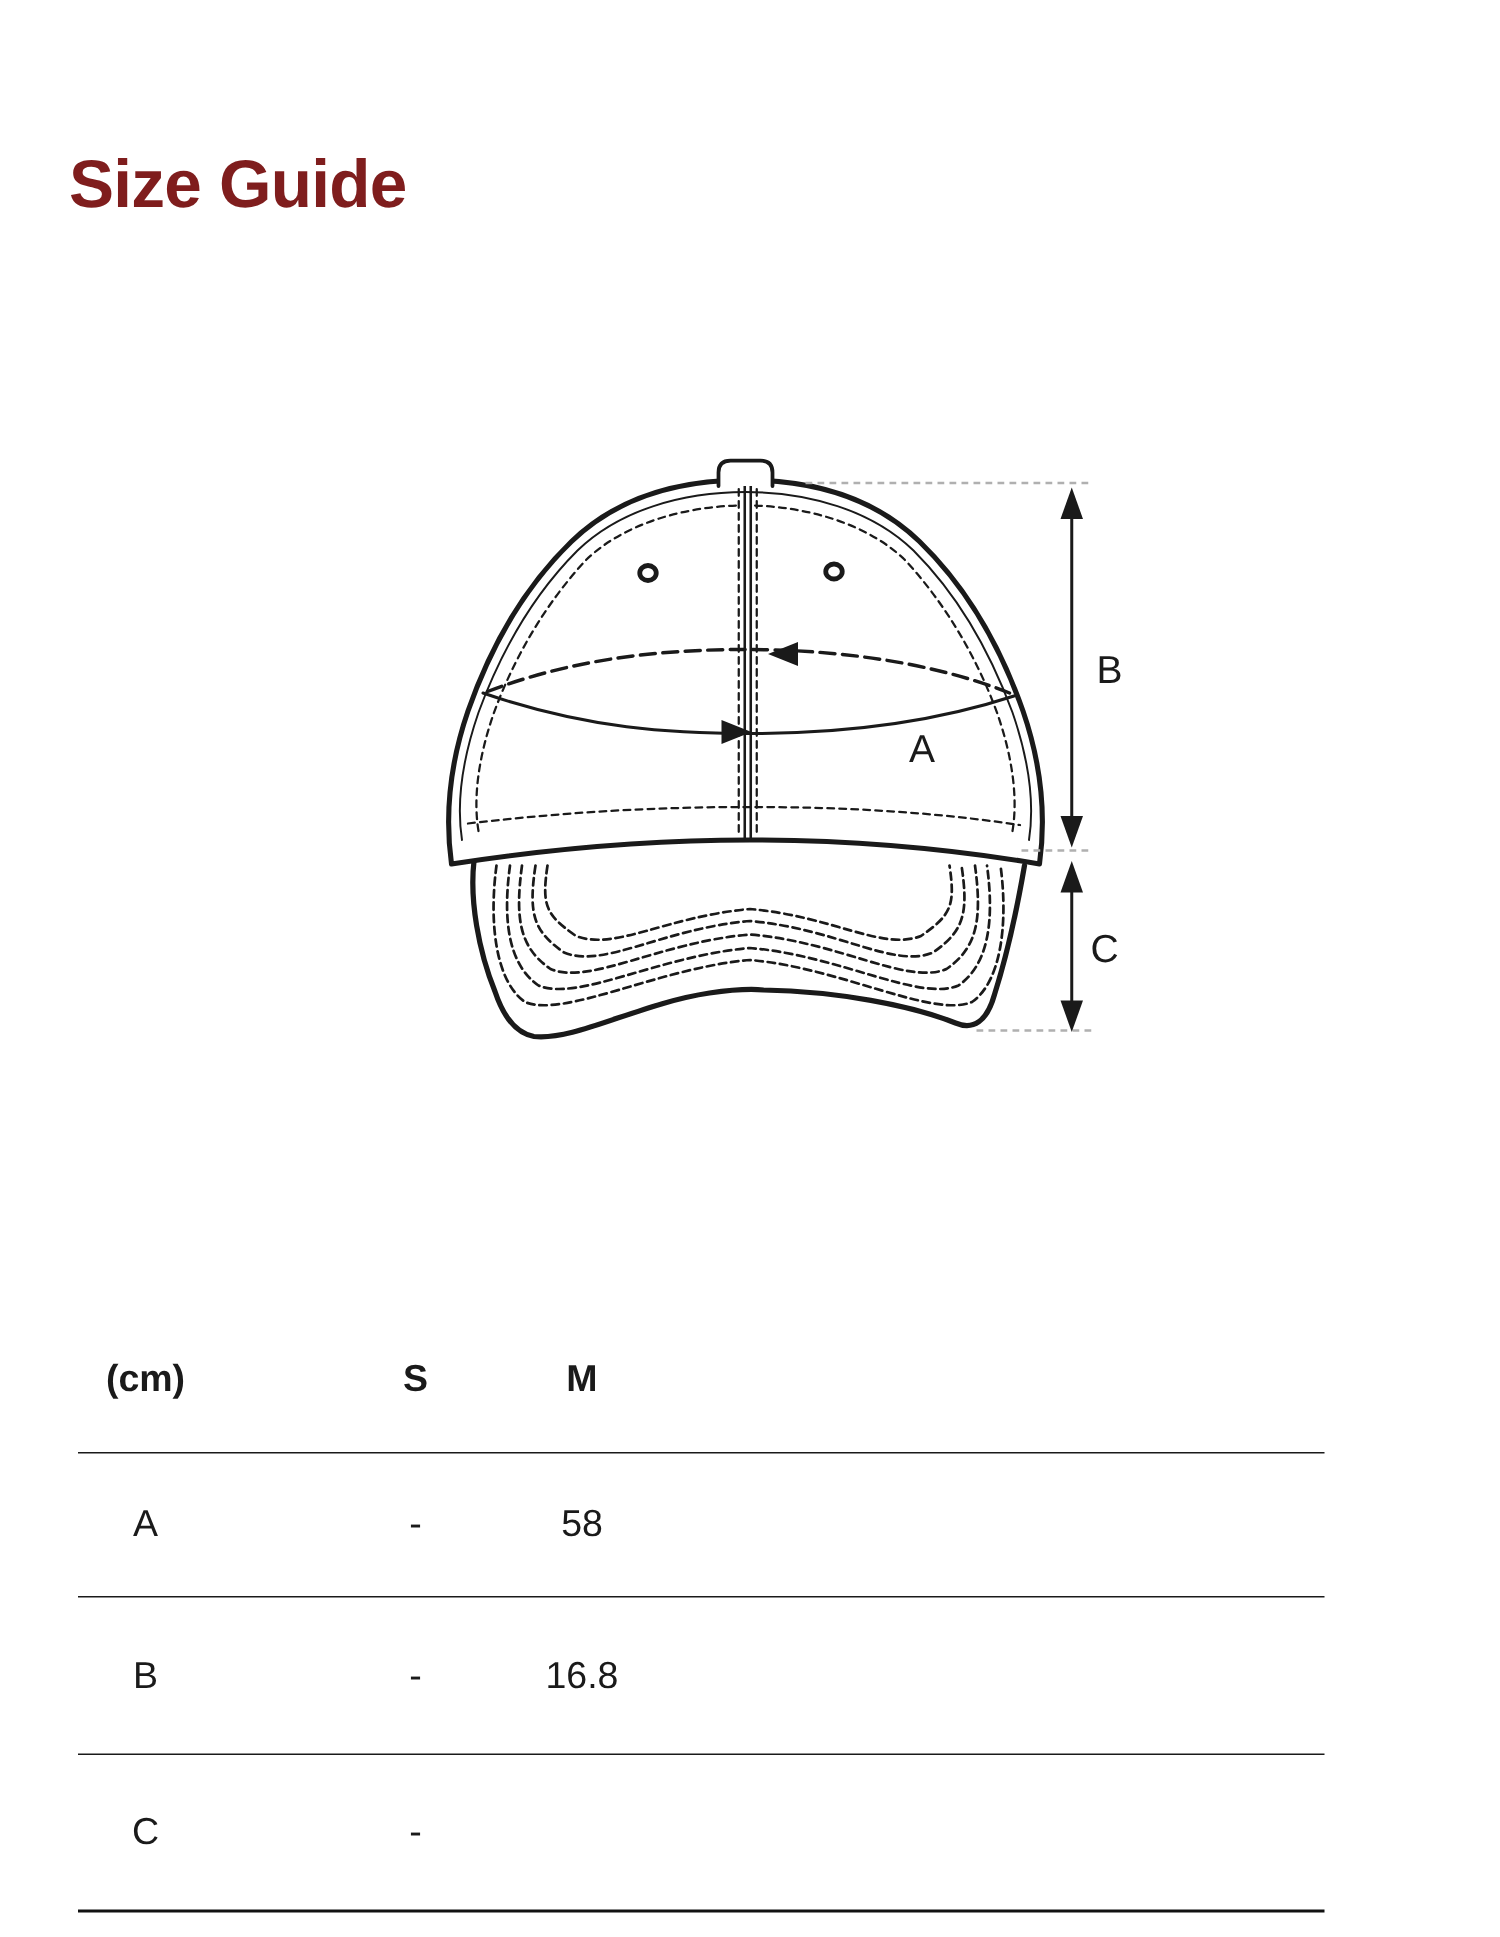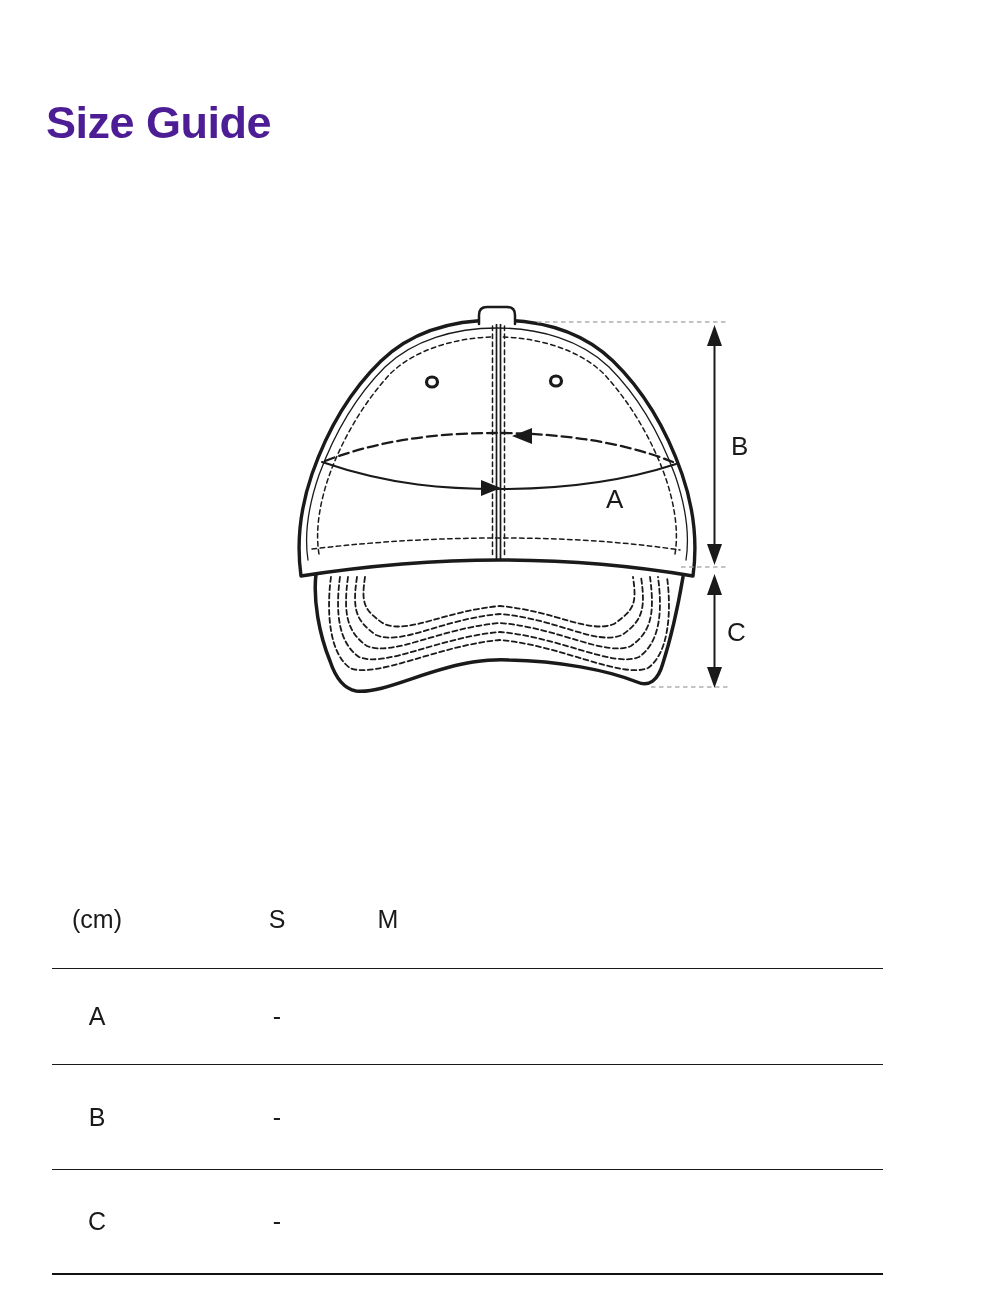--- a/index.html
+++ b/index.html
@@ -3,31 +3,31 @@
 <meta charset="utf-8">
 <style>
   html,body{margin:0;padding:0;}
   body{
     width:1000px;height:1291px;position:relative;overflow:hidden;
     background:#ffffff;color:#1a1a1a;
     font-family:"Liberation Sans","DejaVu Sans",sans-serif;
   }
   .page-title{
     position:absolute;left:46px;top:97px;
-    font-size:45px;font-weight:700;letter-spacing:-0.5px;color:#4c1d95;
+    font-size:45px;font-weight:700;letter-spacing:-0.5px;color:#7f1d1d;
     white-space:nowrap;
   }
   svg.figure{position:absolute;left:0;top:0;}
   svg .lbl{font-family:"Liberation Sans","DejaVu Sans",sans-serif;font-size:26px;}
   .size-table{
     position:absolute;left:52px;top:870px;width:831px;
     font-size:25px;color:#1a1a1a;
   }
   .trow{position:relative;}
-  .thead{height:98px;}
+  .thead{height:98px;font-weight:bold;}
   .r1{height:95px;border-top:1.5px solid #1a1a1a;}
   .r2{height:104px;border-top:1.5px solid #1a1a1a;}
   .r3{height:103px;border-top:1.5px solid #1a1a1a;border-bottom:2.5px solid #111;}
   .cell{
     position:absolute;top:0;height:100%;
     display:flex;align-items:center;justify-content:center;
     white-space:nowrap;
   }
   .c0{left:0;width:90px;}
   .c1{left:180px;width:90px;}
@@ -124,22 +124,24 @@
 
 <div class="size-table">
   <div class="trow thead">
     <div class="cell c0">(cm)</div>
     <div class="cell c1">S</div>
     <div class="cell c2">M</div>
   </div>
   <div class="trow r1">
     <div class="cell c0">A</div>
     <div class="cell c1">-</div>
+    <div class="cell c2">58</div>
   </div>
   <div class="trow r2">
     <div class="cell c0">B</div>
     <div class="cell c1">-</div>
+    <div class="cell c2">16.8</div>
   </div>
   <div class="trow r3">
     <div class="cell c0">C</div>
     <div class="cell c1">-</div>
   </div>
 </div>
 
 </body></html>

